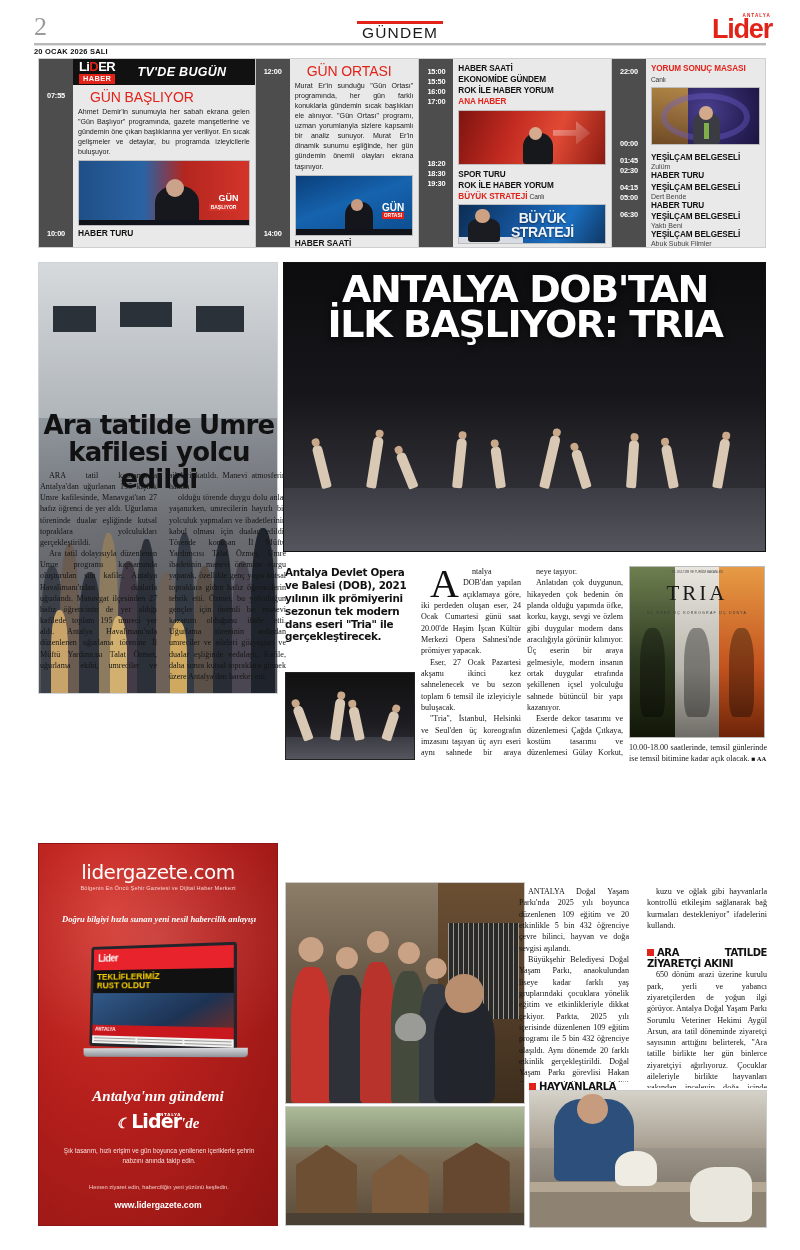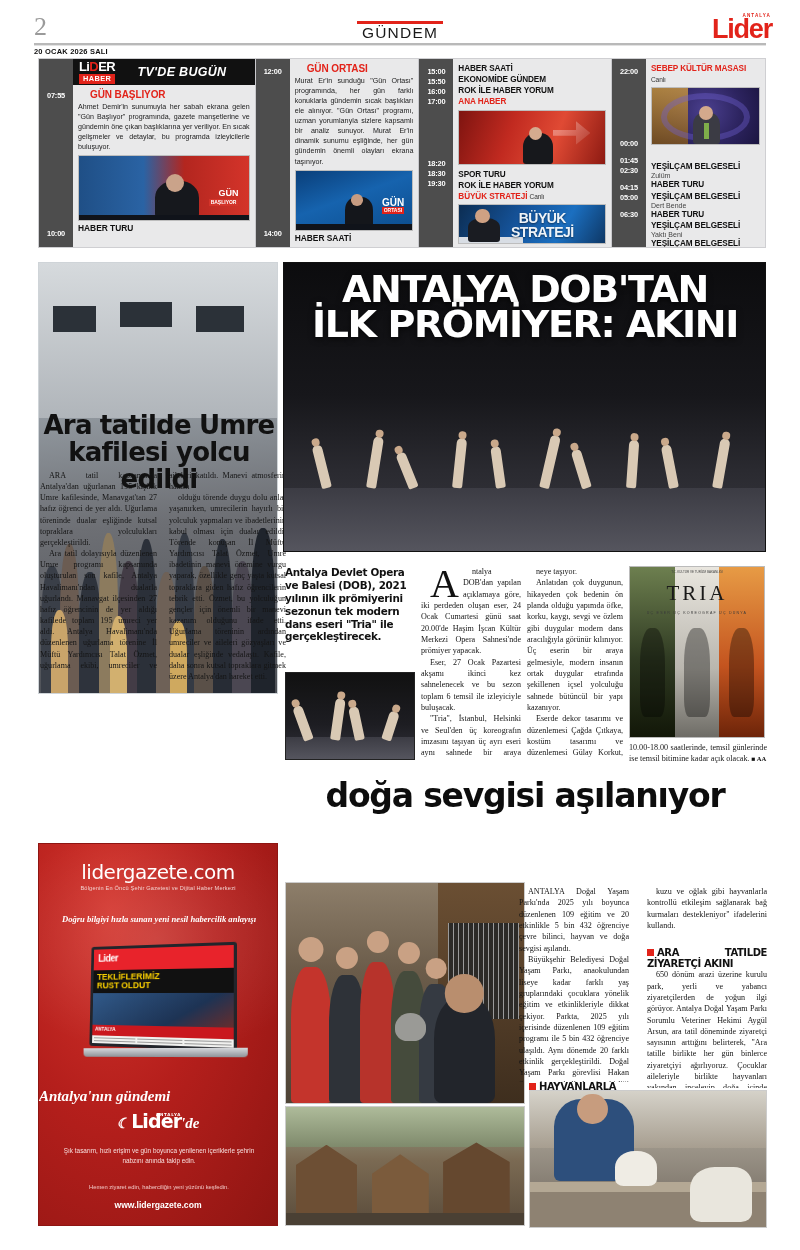--- a/index.html
+++ b/index.html
@@ -65,21 +65,21 @@
   .logo-chip .l1 { font-size:13px; font-weight:800; color:#fff; letter-spacing:-.6px; }
   .logo-chip .l1 span { color:#e2231a; }
   .logo-chip .l2 {
     background:#e2231a; color:#fff; font-size:7.4px; font-weight:800;
     letter-spacing:.4px; padding:1px 4px; margin-top:1px; align-self:flex-start;
   }
   .tv-head .tvtoday {
     flex:1; text-align:center; color:#fff; font-style:italic; font-weight:800;
     font-size:12.5px; letter-spacing:.3px;
   }
-  .prog-title { font-size:10px; font-weight:700; color:#e2231a; letter-spacing:-.1px;padding-left:12px; }
+  .prog-title { font-size:14px; font-weight:400; color:#e2231a; letter-spacing:-.1px;padding-left:12px; }
   .prog-sub { font-size:7px; color:#444; font-weight:400; }
   .prog-text {
     font-size:7.1px; line-height:1.42; color:#1b1b1b; margin-top:2px; text-align:justify;
   }
   .prog-line { font-size:8.2px; font-weight:800; color:#111; line-height:1.36; letter-spacing:-.1px; }
   .prog-line.red { color:#e2231a; }
   .prog-line .live { font-weight:400; font-size:6.6px; color:#333; }
   .tv-img { width:100%; border:1px solid #bdbdbd; position:relative; overflow:hidden; }
   .tv-foot { font-size:8.4px; font-weight:800; color:#111; margin-top:2px; }
 
@@ -298,21 +298,21 @@
   .np-top { height:22px; background:#e8232b; position:relative; }
   .np-top .np-logo { position:absolute; left:5px; top:4px; color:#fff; font-weight:800; font-size:10px; letter-spacing:-.5px;}
   .np-head { background:#111; color:#fff; font-weight:800; font-size:9px; padding:3px 4px; line-height:1.02; }
   .np-head span { color:#ffd400; }
   .np-photo { height:44px; background:linear-gradient(150deg,#315a8a,#1d3354 60%,#7a2b22); position:relative;}
   .np-photo .bar{position:absolute;left:0;bottom:0;width:100%;height:26%;background:#c9171e;}
   .np-photo .bar b{color:#fff;font-size:5px;display:block;padding:1px 3px;}
   .np-cols { display:flex; gap:2px; padding:2px; }
   .np-cols i { flex:1; height:16px; background:repeating-linear-gradient(180deg,#9b9b9b 0 1px, transparent 1px 3px); display:block;}
   .ad-bottom-slogan {
-    position:absolute; left:0; top:244px; width:100%; text-align:left;
+    position:absolute; left:0; top:244px; width:100%; text-align:center;
     color:#fff; font-family:"Liberation Serif", serif; font-style:italic;
     font-size:15px; font-weight:700;
   }
   .ad-lider-row {
     position:absolute; left:0; top:266px; width:100%; text-align:center; color:#fff;
     font-family:"Liberation Serif", serif; font-style:italic; font-size:15px; font-weight:700;
   }
   .ad-lider-row .lg {
     font-family:"DejaVu Sans", sans-serif; font-style:normal; font-weight:800;
     font-size:19px; letter-spacing:-.9px; position:relative; padding-left:2px;
@@ -447,31 +447,31 @@
         <div class="t" style="margin-top:4px">22:00</div>
         <div class="t" style="margin-top:62px">00:00</div>
         <div class="t" style="margin-top:7px">01:45</div>
         <div class="t">02:30</div>
         <div class="t" style="margin-top:7px">04:15</div>
         <div class="t">05:00</div>
         <div class="t" style="margin-top:7px">06:30</div>
       </div>
       <div class="tv-body">
         <div class="prog-line red">
-          <span>SEBEP KÜLTÜR MASASI</span>
+          <span>YORUM SONUÇ MASASI</span>
           <span class="live">Canlı</span>
         </div>
         <div class="tv-img ph talk" style="height:58px;margin-top:2px">
           <div class="warm"></div>
           <div class="arc"></div>
           <div class="body"></div>
           <div class="head2"></div>
           <div class="tie"></div>
         </div>
-        <div style="margin-top:16px">
+        <div style="margin-top:7px">
           <div class="prog-line">YEŞİLÇAM BELGESELİ</div>
           <div class="prog-sub">Zulüm</div>
           <div class="prog-line">HABER TURU</div>
           <div class="prog-line">YEŞİLÇAM BELGESELİ</div>
           <div class="prog-sub">Dert Bende</div>
           <div class="prog-line">HABER TURU</div>
           <div class="prog-line">YEŞİLÇAM BELGESELİ</div>
           <div class="prog-sub">Yaktı Beni</div>
           <div class="prog-line">YEŞİLÇAM BELGESELİ</div>
           <div class="prog-sub">Abuk Subuk Filmler</div>
@@ -521,21 +521,21 @@
     <div class="dancer" style="left:35%;height:50px;transform:rotate(6deg)"></div>
     <div class="dancer" style="left:44%;height:42px;transform:rotate(-8deg)"></div>
     <div class="dancer" style="left:53%;height:54px;transform:rotate(13deg)"></div>
     <div class="dancer" style="left:62%;height:40px;transform:rotate(-17deg)"></div>
     <div class="dancer" style="left:71%;height:48px;transform:rotate(4deg)"></div>
     <div class="dancer" style="left:80%;height:44px;transform:rotate(-11deg)"></div>
     <div class="dancer" style="left:89%;height:50px;transform:rotate(10deg)"></div>
   </div>
   <div class="dob-headline">
     <div>ANTALYA DOB'TAN</div>
-    <div>İLK PRÖMİYER: AKINI</div>
+    <div>İLK BAŞLIYOR: TRIA</div>
   </div>
   <div class="dob-lead">Antalya Devlet Opera ve Balesi (DOB), 2021 yılının ilk prömiyerini sezonun tek modern dans eseri "Tria" ile gerçekleştirecek.</div>
   <div class="dob-small-photo">
     <div class="stagefloor" style="height:26%"></div>
     <div class="dancer" style="left:14%;height:36px;transform:rotate(-20deg)"></div>
     <div class="dancer" style="left:34%;height:42px;transform:rotate(8deg)"></div>
     <div class="dancer" style="left:54%;height:34px;transform:rotate(-12deg)"></div>
     <div class="dancer" style="left:74%;height:30px;transform:rotate(18deg)"></div>
   </div>
 
@@ -564,21 +564,20 @@
     <div class="tp-panel tp3">
         <div class="tp-fig"></div>
       </div>
   </div>
   <div class="tria-caption">
     <span>10.00-18.00 saatlerinde, temsil günlerinde ise temsil bitimine kadar açık olacak.</span>
     <span class="byline">■ <span>AA</span></span>
   </div>
 
   <div class="animal-title">
-    <div>doğa sevgisi aşılanıyor</div>
   </div>
 
   <div class="animal-photo">
     <div style="position:absolute;right:0;top:0;width:36%;height:100%;background:linear-gradient(180deg,#6b4f33,#3e2e1e);"></div>
     <div style="position:absolute;right:2%;top:18%;width:30%;height:44%;background:repeating-linear-gradient(90deg,#9a9a9a 0 1px,transparent 1px 5px),#2c2a27;"></div>
     <div class="kid" style="left:2%;width:17%;height:62%;background:#c4342c">
         <i></i>
       </div>
     <div class="kid" style="left:18%;width:15%;height:58%;background:#2e3238">
         <i></i>

